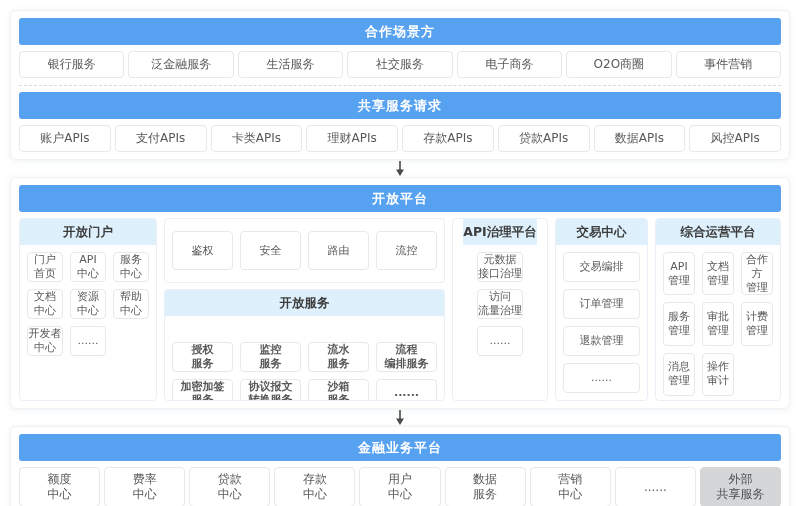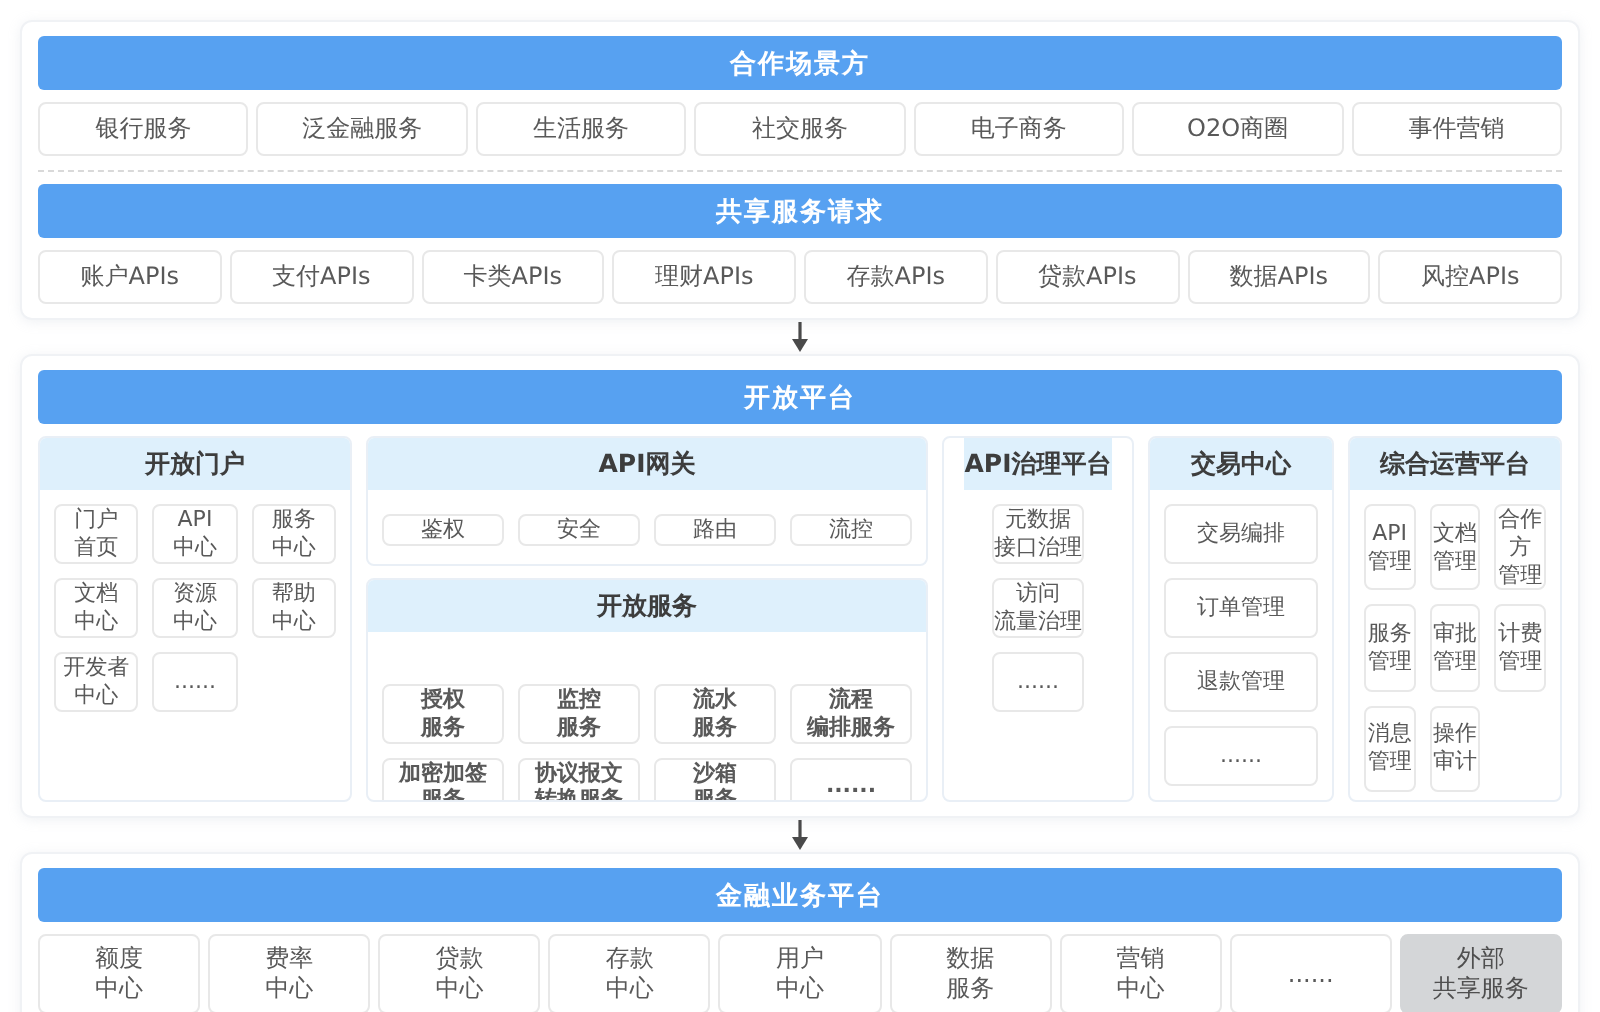--- a/index.html
+++ b/index.html
@@ -69,21 +69,21 @@
     display: flex; align-items: center; justify-content: center;
   }
   .panel-body { flex: 1; padding: 7px; display: grid; gap: 7px; }
   .panel .card { font-size: 11px; min-height: 0; }
 
   .grid-2 { grid-template-columns: 1fr 1fr 1fr; grid-template-rows: repeat(4, 1fr); }
   .grid-1 { grid-template-columns: 1fr; grid-template-rows: repeat(4, 1fr); }
   .gateway-body { grid-template-columns: repeat(4, 1fr); padding: 12px 7px; }
   .services-body { grid-template-columns: repeat(4, 1fr); grid-template-rows: 1fr 1fr; padding: 6px 7px; font-weight: bold; }
 
-  .col-portal { width: 157px; flex: none; }
+  .col-portal { width: 138px; flex: none; }
   .col-middle { width: 281px; flex: none; display: flex; flex-direction: column; gap: 6px; }
   .gateway-panel { flex: none; height: 65px; }
   .services-panel { flex: 1; gap: 20px; }
   .col-governance { width: 96px; flex: none; align-items: center; }
   .col-trade { width: 93px; flex: none; }
   .col-ops { flex: 1; }
 
   .finance-row .card { height: 40px; }
   .card.external { background: #d4d6d8; border-color: #d4d6d8; color: #4f4f4f; }
 </style>
@@ -144,21 +144,20 @@
           <div class="card">帮助
 中心</div>
           <div class="card">开发者
 中心</div>
           <div class="card">......</div>
         </div>
       </div>
 
       <div class="col-middle">
         <div class="panel gateway-panel">
-          <div class="panel-header">API网关</div>
           <div class="panel-body gateway-body">
             <div class="card">鉴权</div>
             <div class="card">安全</div>
             <div class="card">路由</div>
             <div class="card">流控</div>
           </div>
         </div>
         <div class="panel services-panel">
           <div class="panel-header">开放服务</div>
           <div class="panel-body services-body">

